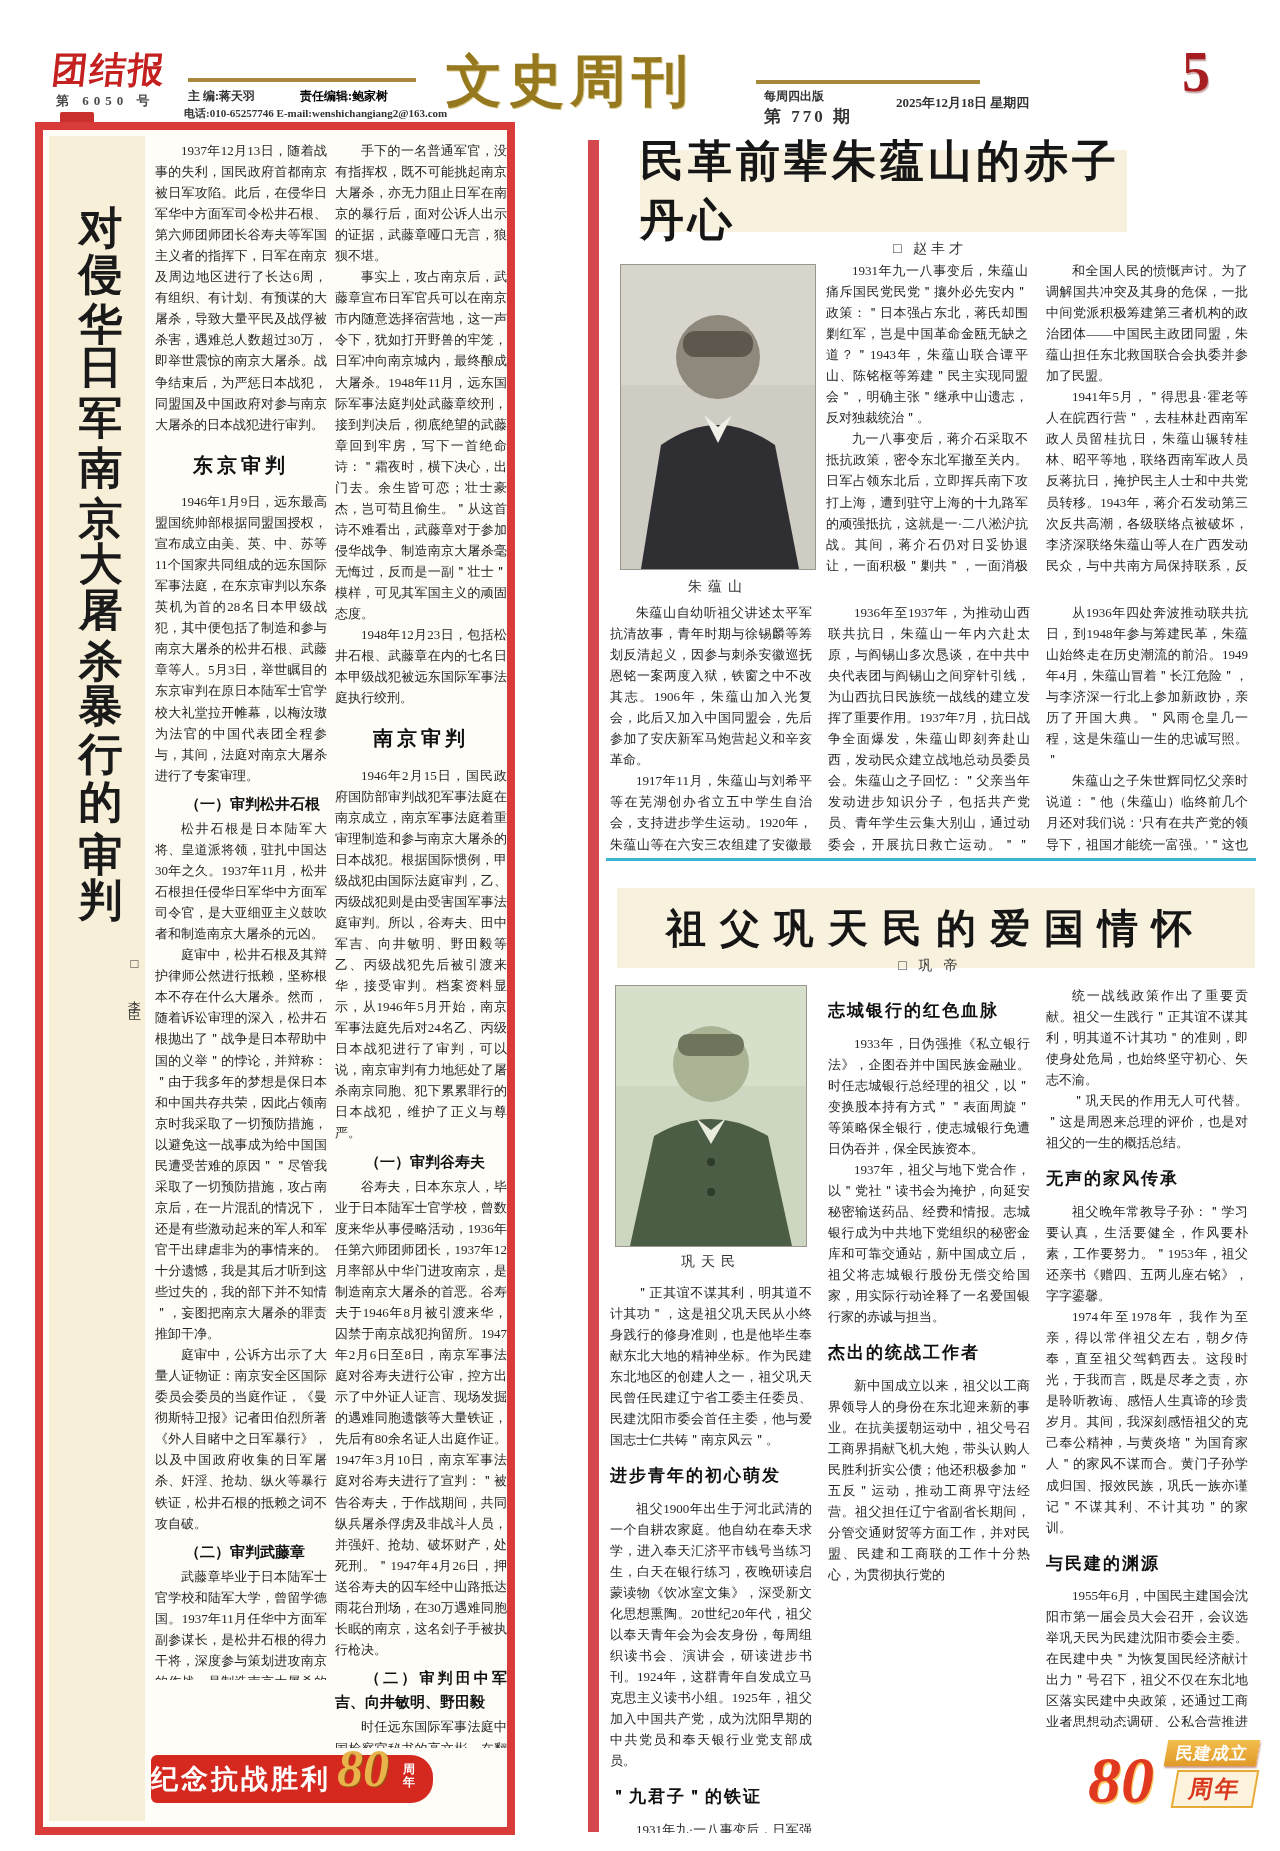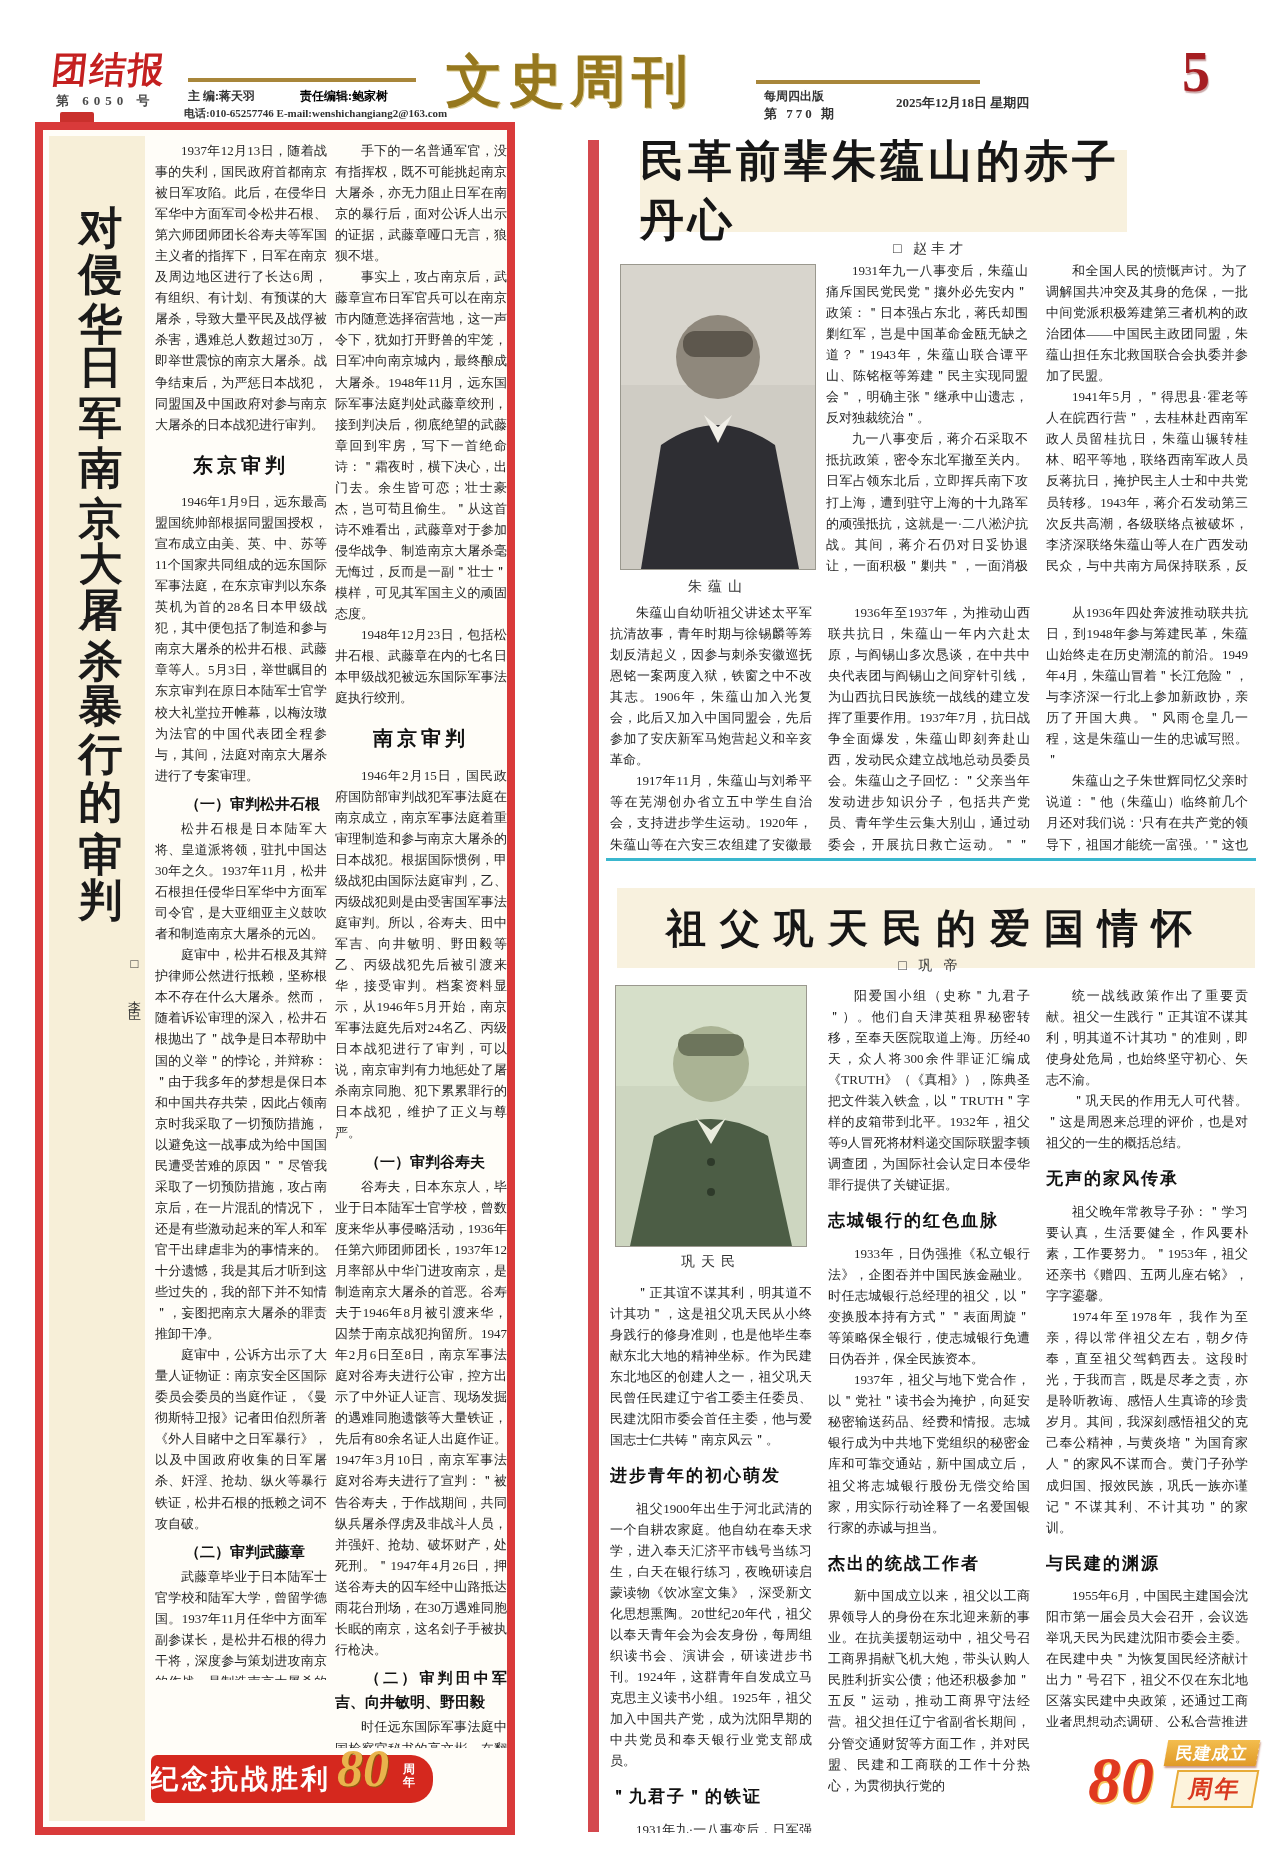--- a/index.html
+++ b/index.html
@@ -13,21 +13,21 @@
   #issue-stamp{position:absolute;left:60px;top:112px;width:34px;height:15px;background:#c9302c;border-radius:2px;}
   .gold-rule{position:absolute;height:4px;background:#a8863a;}
   #rule-left{left:188px;top:78px;width:228px;}
   #rule-right{left:756px;top:80px;width:224px;}
   #editor-line{position:absolute;left:188px;top:88px;font-size:12px;font-weight:bold;color:#333;}
   #duty-editor{position:absolute;left:300px;top:88px;font-size:12px;font-weight:bold;color:#000000;}
   #contact-line{position:absolute;left:152px;top:106px;font-size:11px;font-weight:bold;color:#333;margin-left:32px;}
   #section-title{position:absolute;left:446px;top:44px;font-size:56px;font-weight:bold;color:#96781e;
                  letter-spacing:6px;text-shadow:1px 1px 0 #d9c98e;}
   #publish-1{position:absolute;left:764px;top:88px;font-size:12px;font-weight:bold;color:#333;}
-  #publish-2{position:absolute;left:764px;top:105px;font-size:13px;font-weight:bold;color:#333;letter-spacing:3px;}
+  #publish-2{position:absolute;left:764px;top:105px;font-size:17px;font-weight:bold;color:#333;letter-spacing:3px;}
   #page-date{position:absolute;left:896px;top:94px;font-size:13px;font-weight:bold;color:#333;}
   #page-no{position:absolute;left:1182px;top:40px;font-size:56px;font-weight:bold;color:#a61e22;
            text-shadow:1px 2px 1px #caa;}
 
   
   #left-box{position:absolute;left:35px;top:122px;width:480px;height:1713px;border:8px solid #d93a3a;
             box-sizing:border-box;background:#fffdf8;}
   #left-title-strip{position:absolute;left:6px;top:6px;width:96px;height:1685px;background:#f7efd8;}
   #left-title{position:absolute;left:22px;top:34px;height:1620px;writing-mode:vertical-rl;
               font-size:44px;font-weight:bold;letter-spacing:48px;color:#1a1a1a;}
@@ -218,21 +218,20 @@
     <div id="gong-caption" class="photo-caption">巩天民</div>
     <div>
         <p>＂正其谊不谋其利，明其道不计其功＂，这是祖父巩天民从小终身践行的修身准则，也是他毕生奉献东北大地的精神坐标。作为民建东北地区的创建人之一，祖父巩天民曾任民建辽宁省工委主任委员、民建沈阳市委会首任主委，他与爱国志士仁共铸＂南京风云＂。</p>
         <h4>进步青年的初心萌发</h4>
         <p>祖父1900年出生于河北武清的一个自耕农家庭。他自幼在奉天求学，进入奉天汇济平市钱号当练习生，白天在银行练习，夜晚研读启蒙读物《饮冰室文集》，深受新文化思想熏陶。20世纪20年代，祖父以奉天青年会为会友身份，每周组织读书会、演讲会，研读进步书刊。1924年，这群青年自发成立马克思主义读书小组。1925年，祖父加入中国共产党，成为沈阳早期的中共党员和奉天银行业党支部成员。</p>
         <h4>＂九君子＂的铁证</h4>
         <p>1931年九·一八事变后，日军强占东北。祖父以奉天商会会员的身份，联合刘仲明、张查理等8位志士，冒死组成秘密</p>
       </div>
   </div>
   <div id="gong-col2" class="rcol news-col">
-      <p>阳爱国小组（史称＂九君子＂）。他们自天津英租界秘密转移，至奉天医院取道上海。历经40天，众人将300余件罪证汇编成《TRUTH》（《真相》），陈典圣把文件装入铁盒，以＂TRUTH＂字样的皮箱带到北平。1932年，祖父等9人冒死将材料递交国际联盟李顿调查团，为国际社会认定日本侵华罪行提供了关键证据。</p>
       <h4>志城银行的红色血脉</h4>
       <p>1933年，日伪强推《私立银行法》，企图吞并中国民族金融业。时任志城银行总经理的祖父，以＂变换股本持有方式＂＂表面周旋＂等策略保全银行，使志城银行免遭日伪吞并，保全民族资本。</p>
       <p>1937年，祖父与地下党合作，以＂党社＂读书会为掩护，向延安秘密输送药品、经费和情报。志城银行成为中共地下党组织的秘密金库和可靠交通站，新中国成立后，祖父将志城银行股份无偿交给国家，用实际行动诠释了一名爱国银行家的赤诚与担当。</p>
       <h4>杰出的统战工作者</h4>
       <p>新中国成立以来，祖父以工商界领导人的身份在东北迎来新的事业。在抗美援朝运动中，祖父号召工商界捐献飞机大炮，带头认购人民胜利折实公债；他还积极参加＂五反＂运动，推动工商界守法经营。祖父担任辽宁省副省长期间，分管交通财贸等方面工作，并对民盟、民建和工商联的工作十分热心，为贯彻执行党的</p>
     </div>
   <div id="gong-col3" class="rcol news-col">
       <p>统一战线政策作出了重要贡献。祖父一生践行＂正其谊不谋其利，明其道不计其功＂的准则，即使身处危局，也始终坚守初心、矢志不渝。</p>
       <p>＂巩天民的作用无人可代替。＂这是周恩来总理的评价，也是对祖父的一生的概括总结。</p>
       <h4>无声的家风传承</h4>

